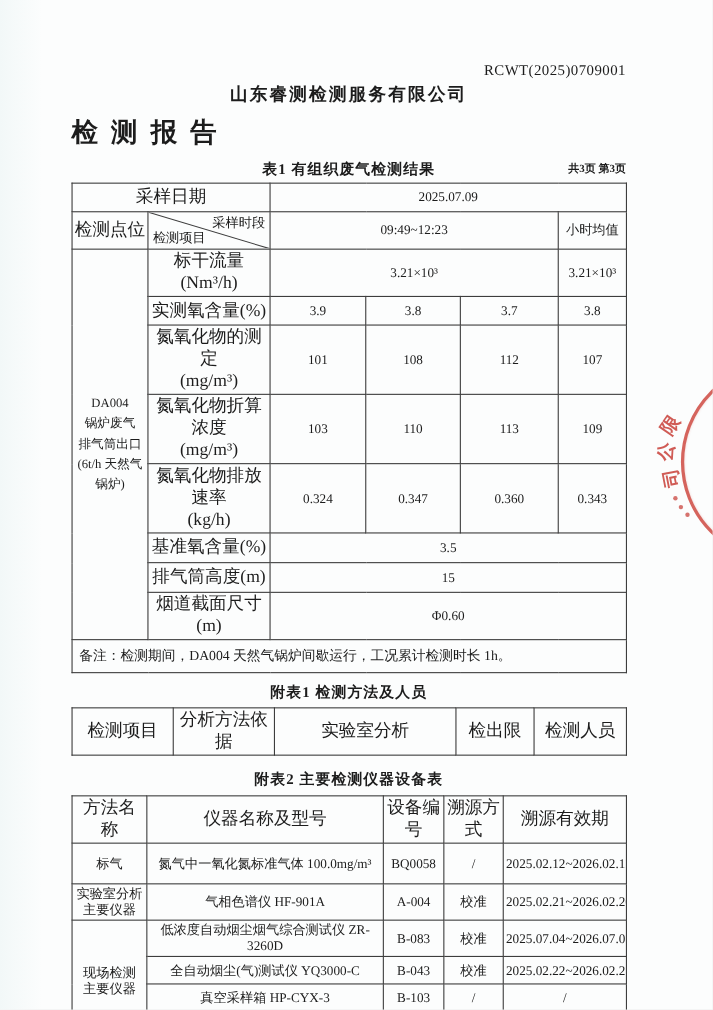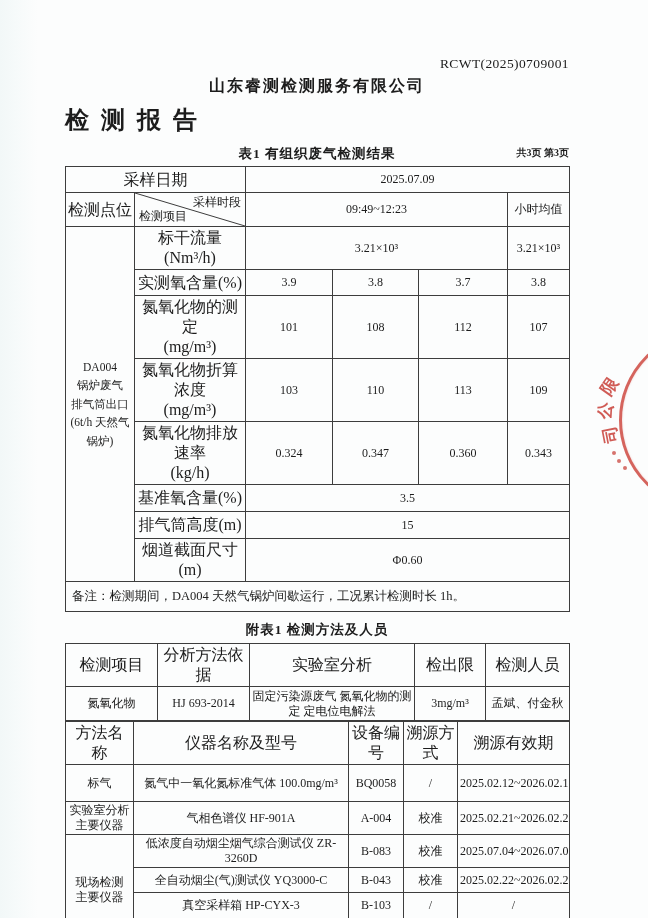--- a/index.html
+++ b/index.html
@@ -173,30 +173,24 @@
           <col style="width:84px">
       </colgroup>
       <tbody>
           <tr style="height:28px">
         <td class="lbl">检测项目</td>
         <td class="lbl">分析方法依据</td>
         <td class="lbl">实验室分析</td>
         <td class="lbl">检出限</td>
         <td class="lbl">检测人员</td>
       </tr>
-      <tr style="height:34px">
-        <td>氮氧化物</td>
-        <td>HJ 693-2014</td>
-        <td>固定污染源废气 氮氧化物的测定 定电位电解法</td>
-        <td>3mg/m³</td>
-        <td>孟斌、付金秋</td>
-      </tr>
     </tbody>
       </table>
 
+    <div class="app-caption cap2">附表2 主要检测仪器设备表</div>
     <table>
       <colgroup>
         <col style="width:68px">
           <col style="width:215px">
           <col style="width:55px">
         <col style="width:54px">
           <col style="width:112px">
       </colgroup>
       <tbody>
           <tr style="height:26px">

